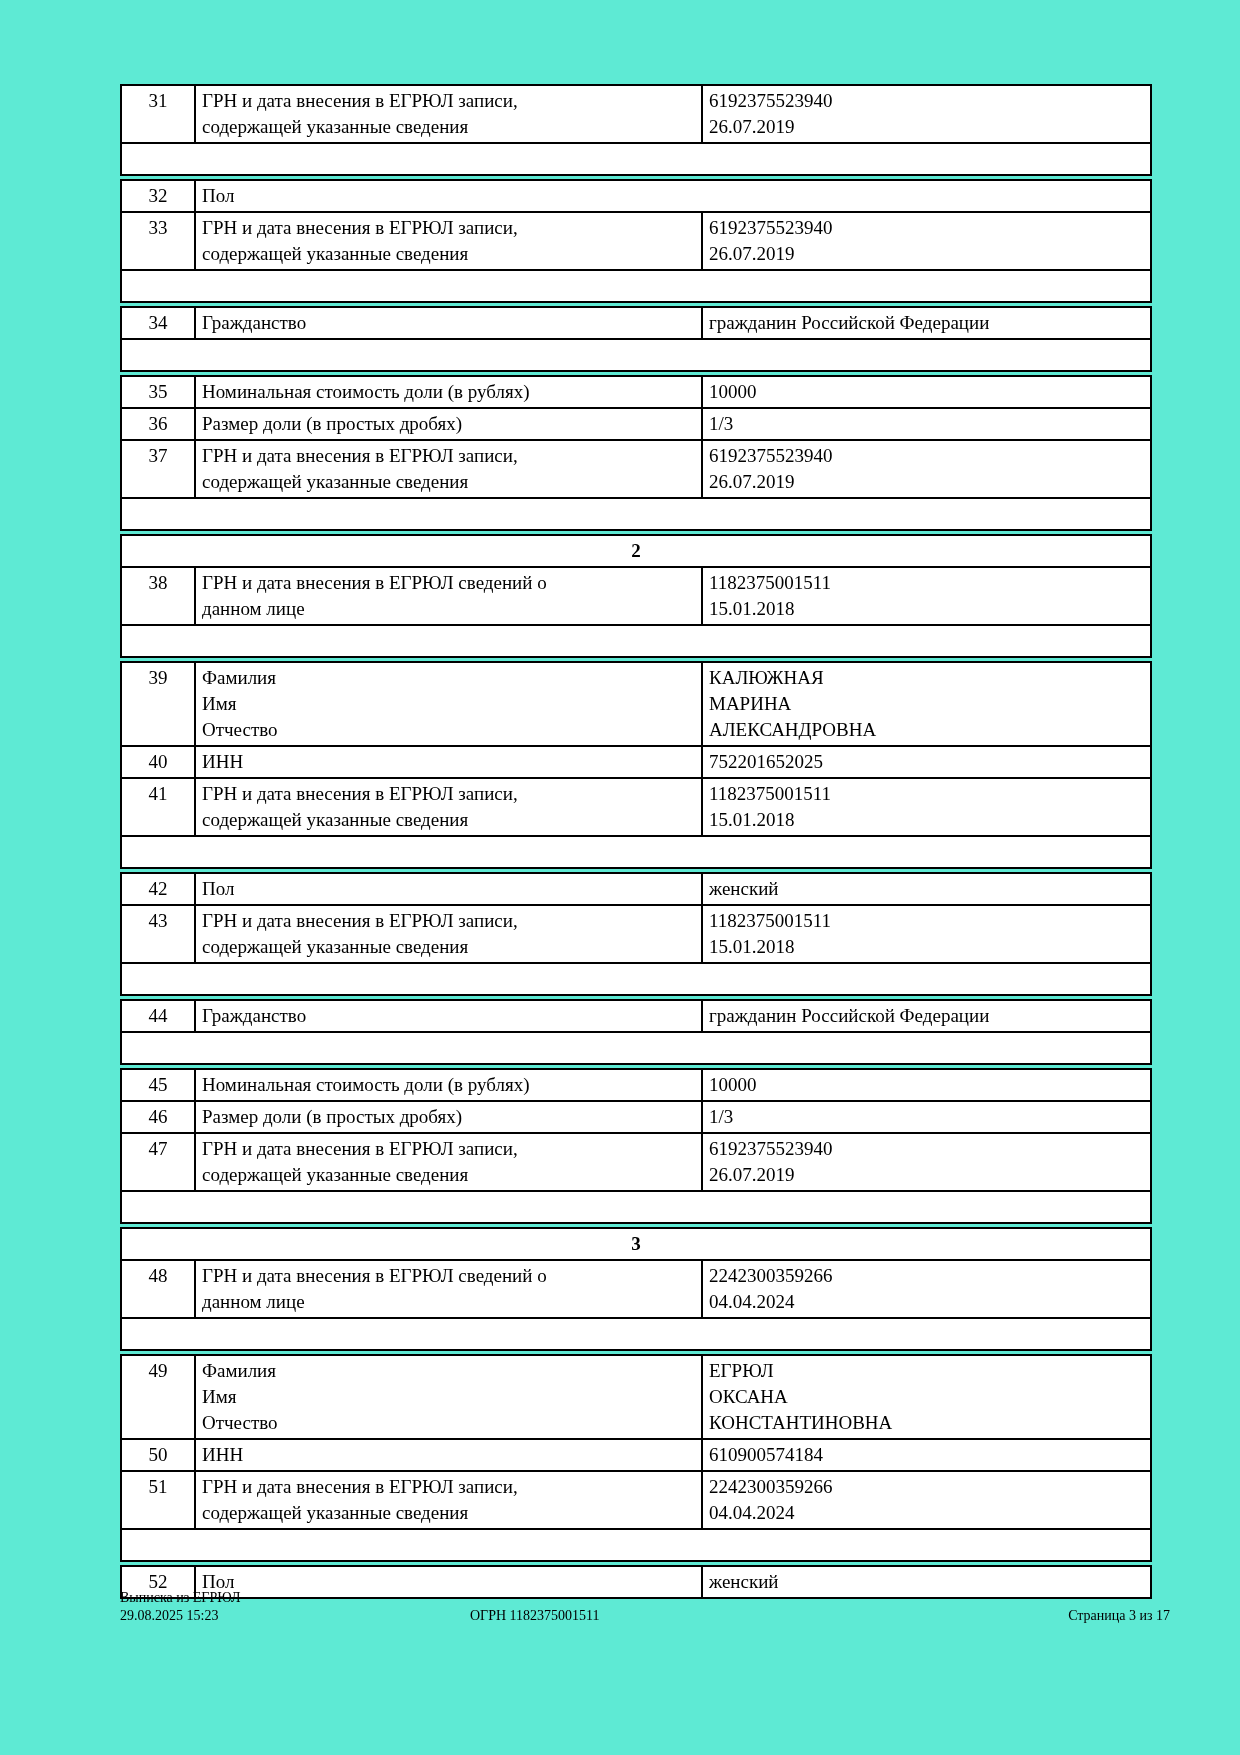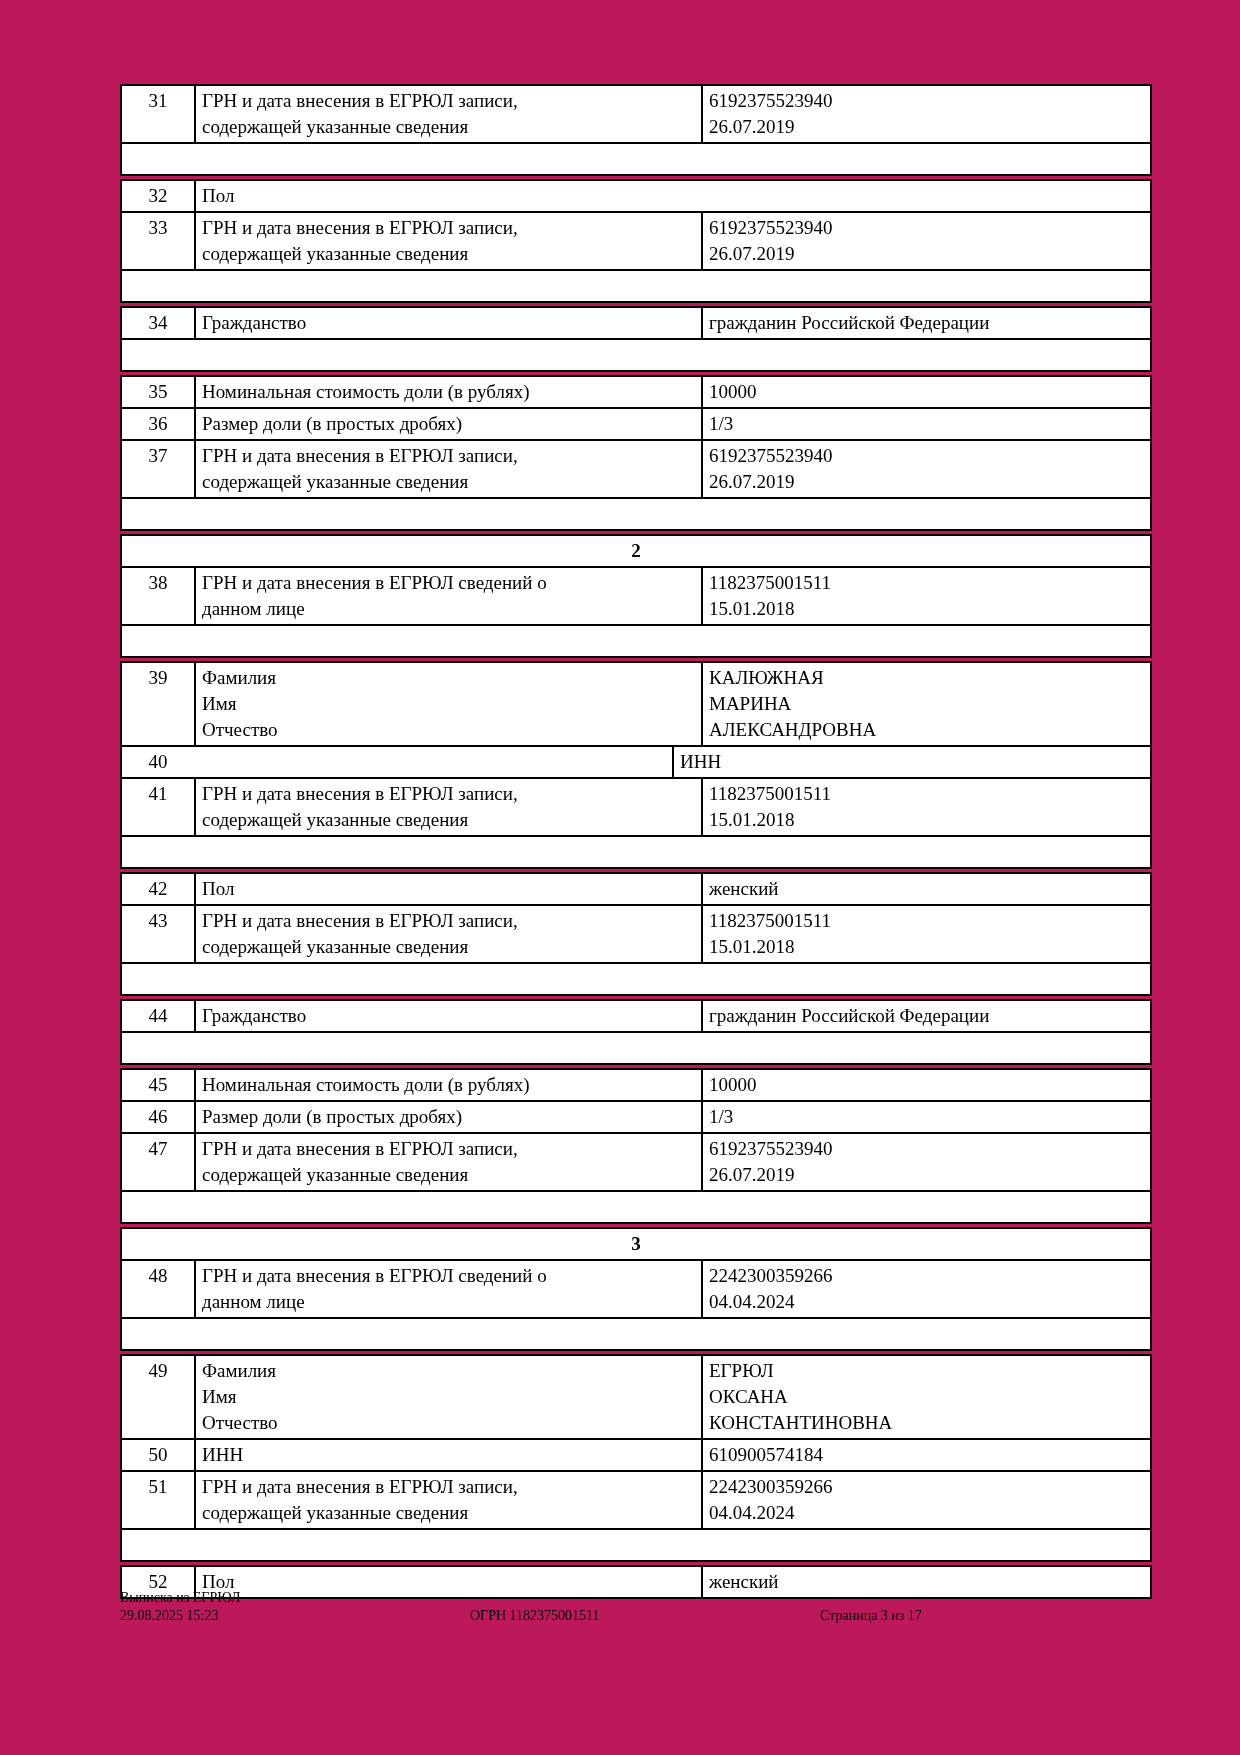--- a/index.html
+++ b/index.html
@@ -6,21 +6,21 @@
   * { margin: 0; padding: 0; box-sizing: border-box; }
   html, body { background: #ffffff; }
   body {
     font-family: "Liberation Serif", "DejaVu Serif", serif;
     color: #000000;
   }
   .page {
     position: relative;
     width: 1240px;
     height: 1755px;
-    background: #be185d;
+    background: #5eead4;
     overflow: hidden;
   }
   .doc-table {
     position: absolute;
     left: 120px;
     top: 84px;
     width: 1032px;
     font-size: 19px;
     line-height: 26px;
   }
@@ -58,21 +58,21 @@
     left: 120px;
     top: 1589px;
     width: 1050px;
     display: flex;
     align-items: flex-end;
     font-size: 14px;
     line-height: 18px;
   }
   .footer-left { flex: 1 1 0; text-align: left; }
   .footer-center { flex: 1 1 0; text-align: left; }
-  .footer-right { flex: 1 1 0; }
+  .footer-right { flex: 1 1 0; text-align: right; }
 </style>
 </head>
 <body>
 
 <div class="page">
 
   <div class="doc-table" id="doc-table">
       <div class="block">
         <div class="row data">
           <div class="cell num">31</div>
@@ -189,20 +189,23 @@
           <div class="cell value">
             <div class="line">КАЛЮЖНАЯ</div>
             <div class="line">МАРИНА</div>
             <div class="line">АЛЕКСАНДРОВНА</div>
           </div>
         </div>
         <div class="row data">
           <div class="cell num">40</div>
           <div class="cell label">
             <div class="line">ИНН</div>
+          </div>
+          <div class="cell value">
+            <div class="line">752201652025</div>
           </div>
         </div>
         <div class="row data">
           <div class="cell num">41</div>
           <div class="cell label">
             <div class="line">ГРН и дата внесения в ЕГРЮЛ записи,</div>
             <div class="line">содержащей указанные сведения</div>
           </div>
           <div class="cell value">
             <div class="line">1182375001511</div>

